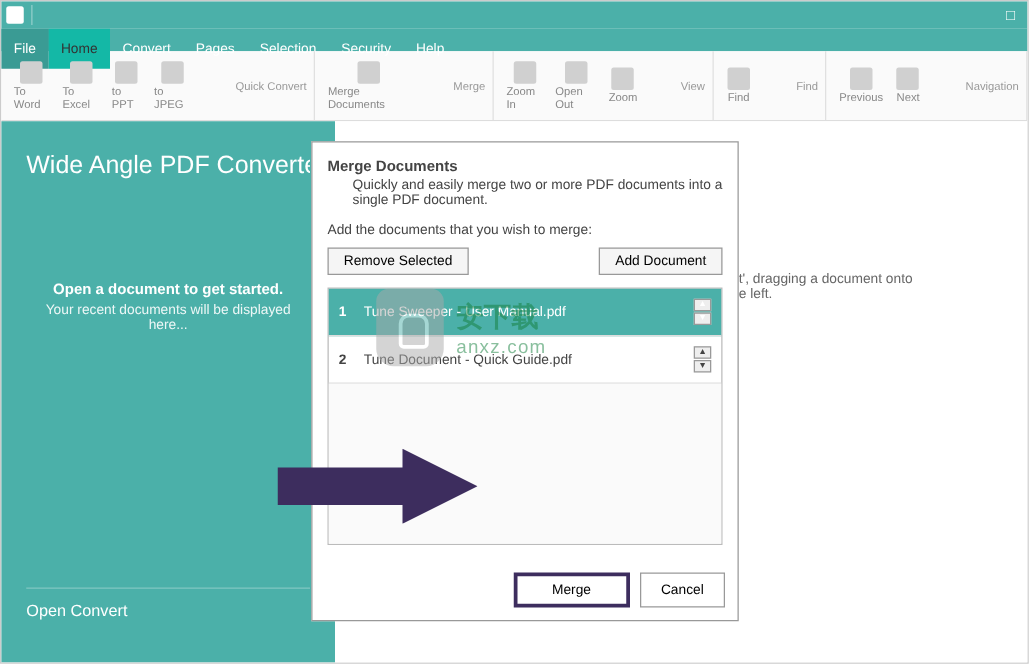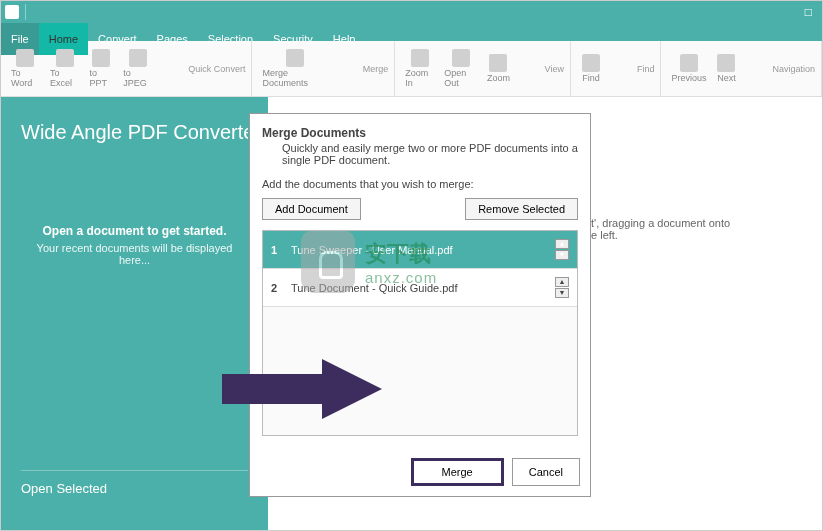--- a/index.html
+++ b/index.html
@@ -166,21 +166,21 @@
     <div class="ribbon-group-label">Navigation</div>
   </div>
 </div>
 
 <div class="main-area">
   <div class="sidebar">
     <div class="sidebar-title">Wide Angle PDF Converter</div>
     <div class="sidebar-prompt">Open a document to get started.</div>
     <div class="sidebar-sub">Your recent documents will be displayed here...</div>
     <div class="sidebar-footer">
-      <div class="sidebar-footer-item">Open Selected</div>
+      <div class="sidebar-footer-item">Open Convert</div>
     </div>
   </div>
   <div class="content">
     <div class="content-text">
       <span>cument', dragging a document onto</span><br>
       <span>s on the left.</span>
     </div>
     <div class="help-area">
       <span>ugh the various features of Wide</span><br>
       <span>al help, please contact our online</span>
@@ -191,22 +191,22 @@
     </div>
   </div>
 </div>
 
 <div class="dialog">
   <div class="dialog-body">
     <div class="dialog-title">Merge Documents</div>
     <div class="dialog-desc">Quickly and easily merge two or more PDF documents into a single PDF document.</div>
     <div class="dialog-instruction">Add the documents that you wish to merge:</div>
     <div class="dialog-toolbar">
+      <button class="dlg-btn">Remove Selected</button>
       <button class="dlg-btn">Add Document</button>
-      <button class="dlg-btn">Remove Selected</button>
     </div>
     <div class="doc-list">
       <div class="doc-row selected">
         <span class="doc-num">1</span>
         <span>Tune Sweeper - User Manual.pdf</span>
         <div class="doc-arrows">
           <div class="arrow-btn">▲</div>
           <div class="arrow-btn">▼</div>
         </div>
       </div>

